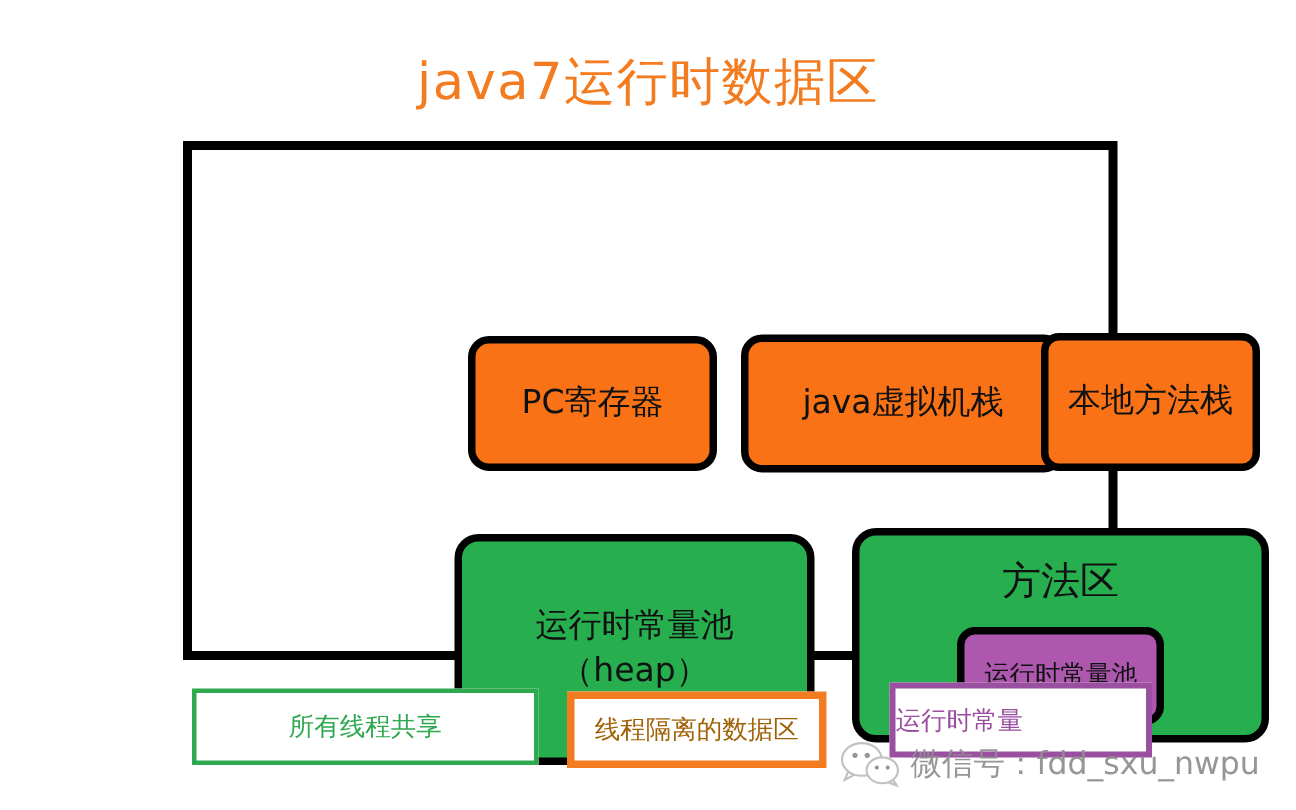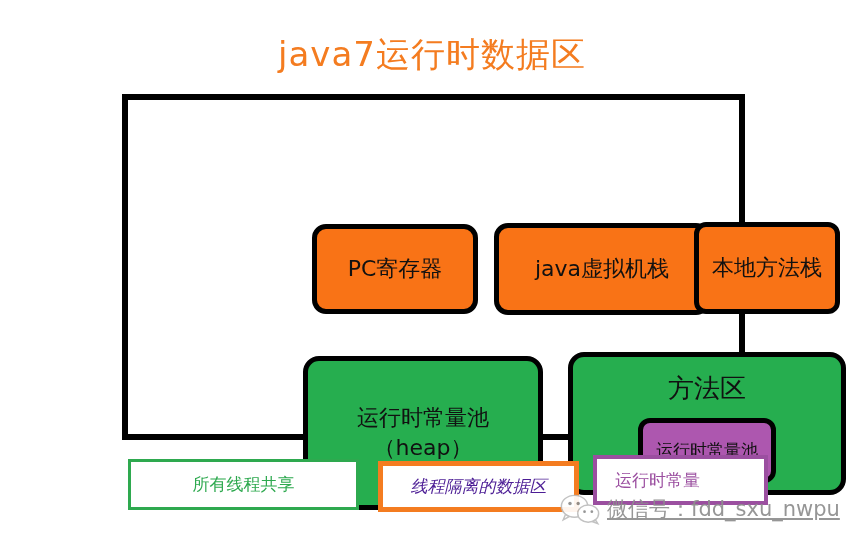--- a/index.html
+++ b/index.html
@@ -44,31 +44,31 @@
     display:flex;align-items:center;justify-content:center;font-size:17px;}
 
   
   .legend{
     position:absolute;box-sizing:border-box;background:#ffffff;
     display:flex;align-items:center;justify-content:center;
     font-size:17px;
   }
   #legend-shared{left:128px;top:459px;width:231px;height:51px;
     border:3px solid #2EA94F;color:#2EA94F;}
-  #legend-isolated{left:378px;top:461px;width:201px;height:51px;
-    border:5px solid #F47C20;color:#4c1d95;font-style:italic;}
+  #legend-isolated{left:378px;top:461px;width:173px;height:51px;
+    border:5px solid #F47C20;color:#a16207;}
   #legend-constpool{left:593px;top:455px;width:175px;height:50px;
     border:4px solid #9B4FA0;color:#9B4FA0;justify-content:flex-start;
-    padding-left:18px;}
+    }
 
   
   .watermark{
     position:absolute;left:560px;top:487px;height:44px;
     display:flex;align-items:center;gap:7px;
-    color:#8e8e8e;font-size:21px;white-space:nowrap;opacity:.92;text-decoration:underline;
+    color:#8e8e8e;font-size:21px;white-space:nowrap;opacity:.92;
   }
   .wm-logo{width:40px;height:32px;flex:0 0 auto;}
 </style>
 </head>
 <body>
 
 <div id="canvas">
 
   <div class="title">java7运行时数据区</div>
 

